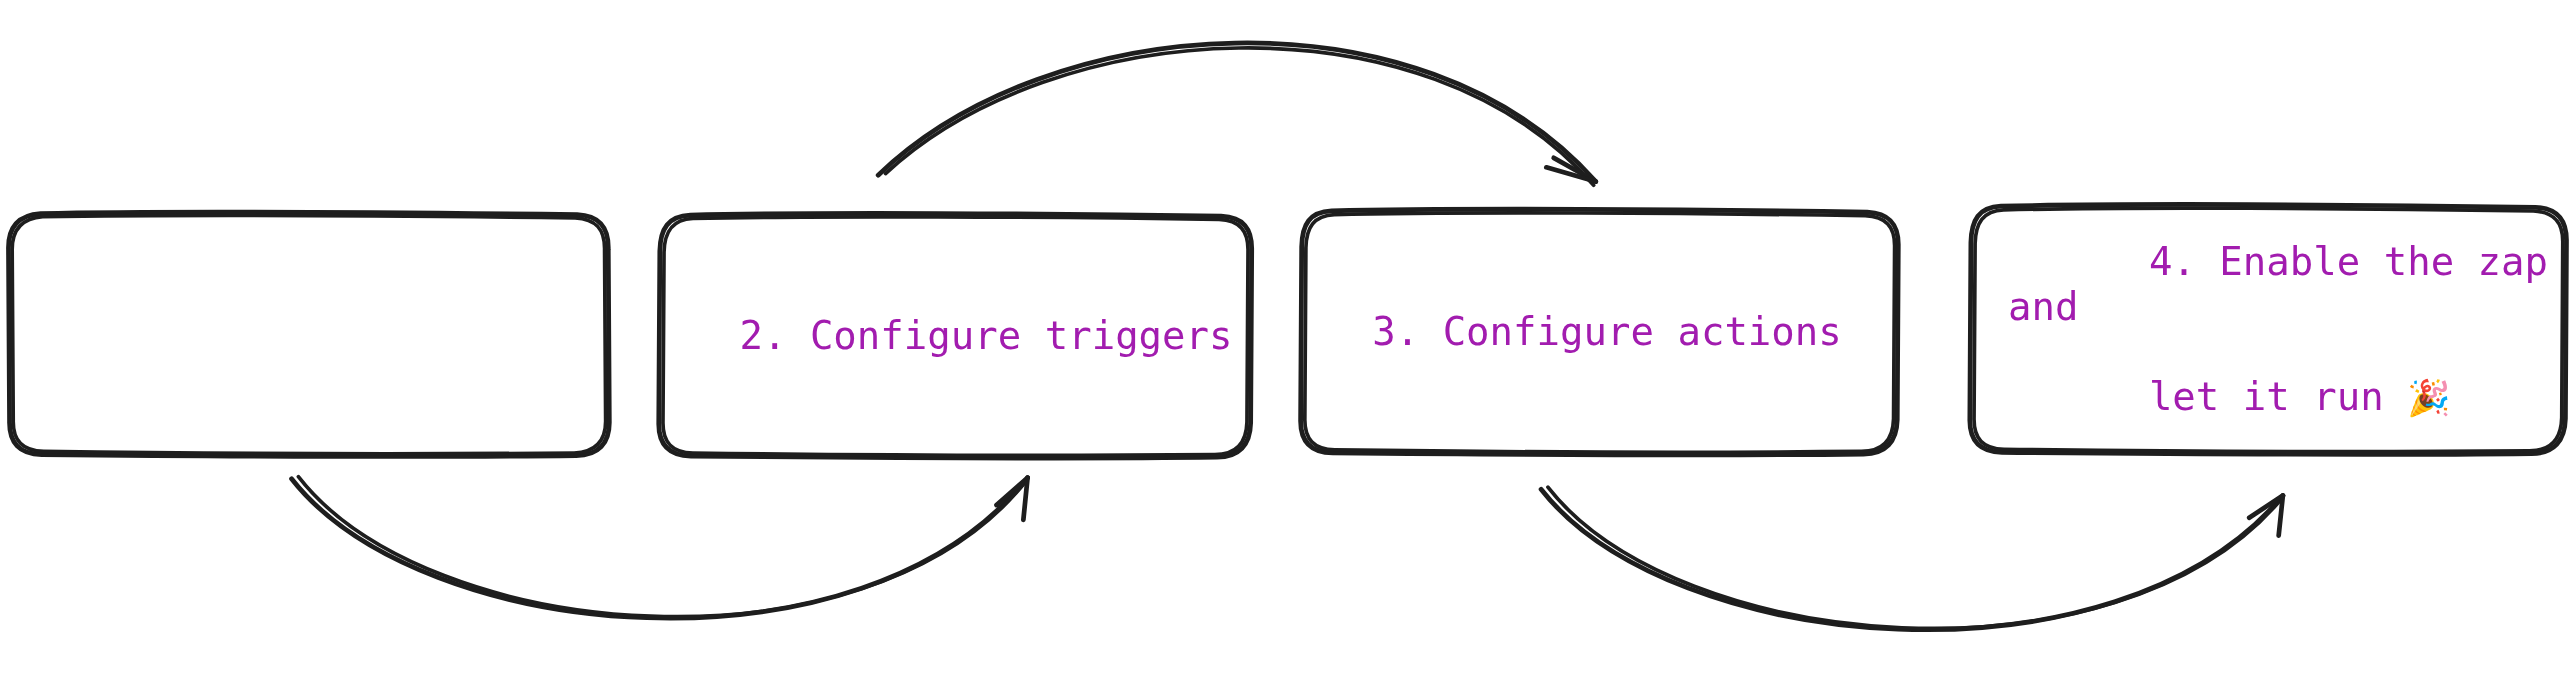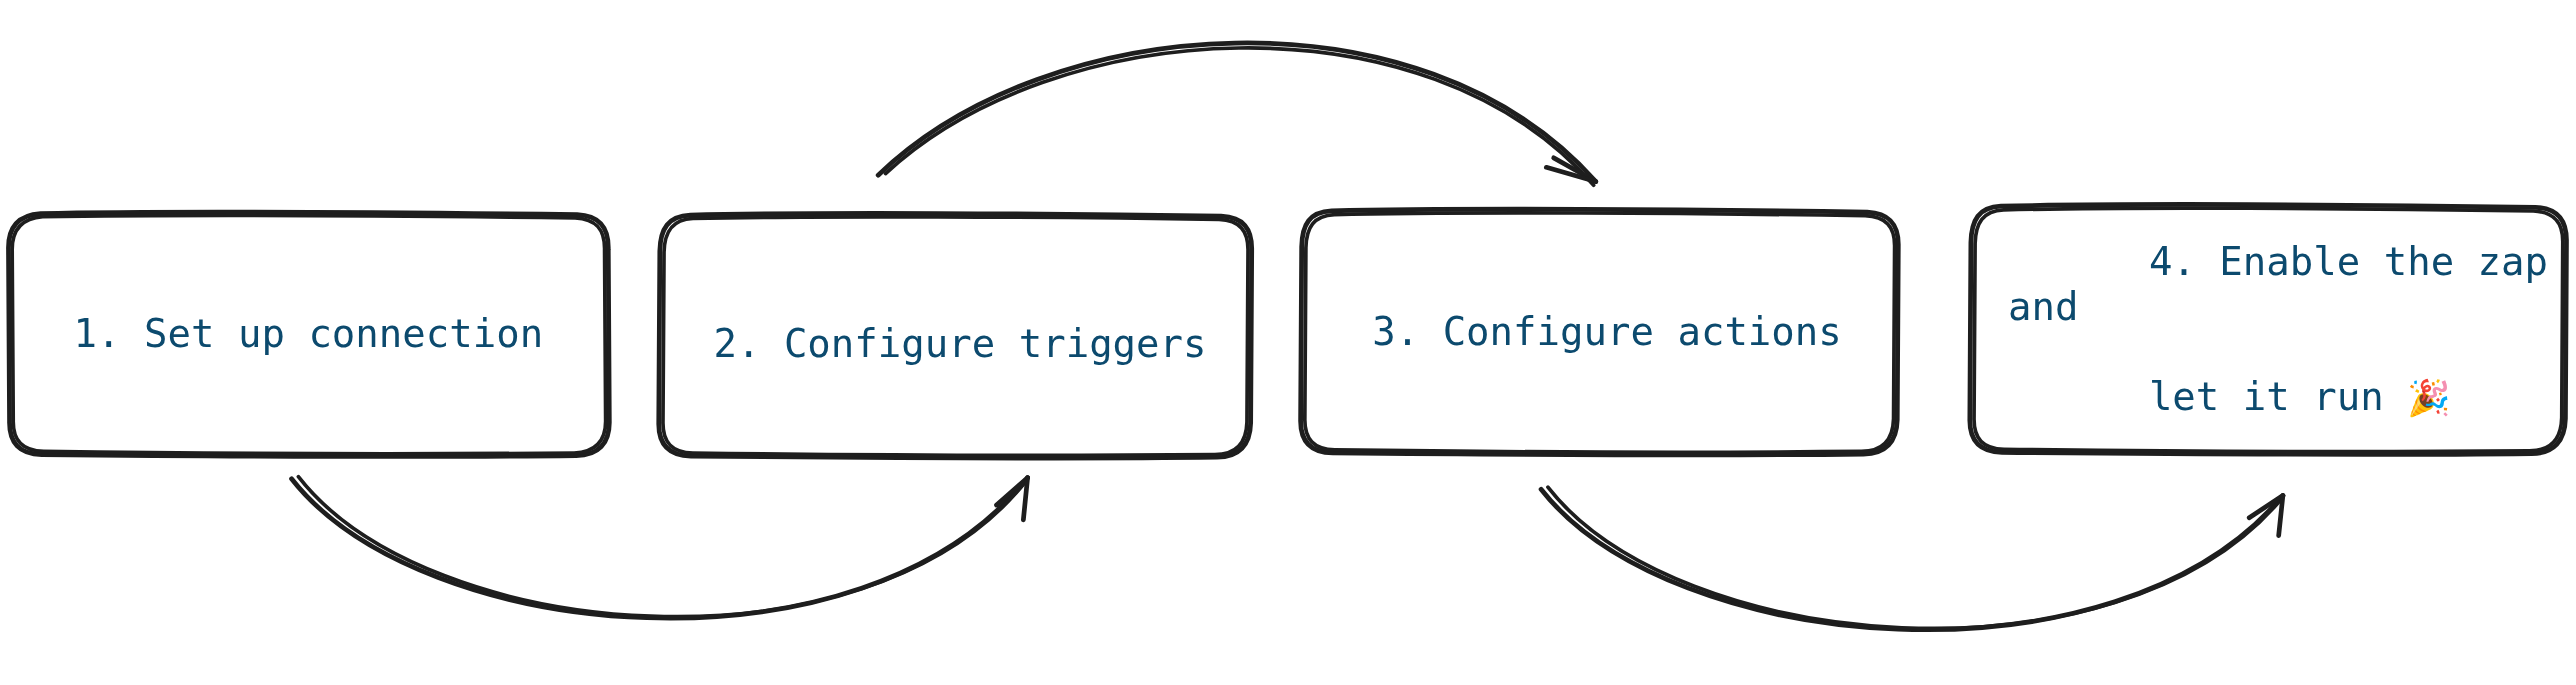--- a/index.html
+++ b/index.html
@@ -30,21 +30,21 @@
     position: absolute;
     box-sizing: border-box;
     display: flex;
     align-items: center;
     background: transparent;
   }
   .step-label {
     font-family: "DejaVu Sans Mono", "Liberation Mono", monospace;
     font-size: 39px;
     line-height: 1.16;
-    color: #0c4a6e;
+    color: #a21caf;
     letter-spacing: 0px;
     white-space: pre-wrap;
     font-weight: 400;
   }
   .step-box.centered { justify-content: center; }
   .step-box.centered .step-label { text-align: center; }
   .step-box.left-aligned { justify-content: flex-start; }
   .step-box.left-aligned .step-label { text-align: left; }
   .emoji {
     font-family: "DejaVu Sans", sans-serif;
@@ -160,25 +160,22 @@
       <g>
         <path stroke-width="9" d="M 2928 930 C 3175 1245, 4020 1320, 4338 942"></path>
         <path stroke-width="7" d="M 2941 926 C 3188 1242, 4024 1314, 4333 951"></path>
         <path stroke-width="9" d="M 4338 942 L 4274 984"></path>
         <path stroke-width="9" d="M 4338 942 L 4330 1018"></path>
       </g>
 
     </g>
   </svg>
 
-  <div class="step-box centered" style="left:8.4px; top:211px; width:600px; height:246px;">
-    <div class="step-label">1. Set up connection</div>
-  </div>
 
-  <div class="step-box centered" style="left:630px; top:212px; width:660px; height:248px;margin-top:8px;">
+  <div class="step-box centered" style="left:656px; top:212px; width:660px; height:248px;">
     <div class="step-label">2. Configure triggers</div>
   </div>
 
   <div class="step-box centered" style="left:1300px; top:208px; width:598px; height:248px;margin-left:8px;">
     <div class="step-label">3. Configure actions</div>
   </div>
 
   <div class="step-box left-aligned" style="left:1970px; top:203px; width:598px; height:252px; padding-left:38px;">
     <div class="step-label">
       <span>4. Enable the zap and</span><br>

